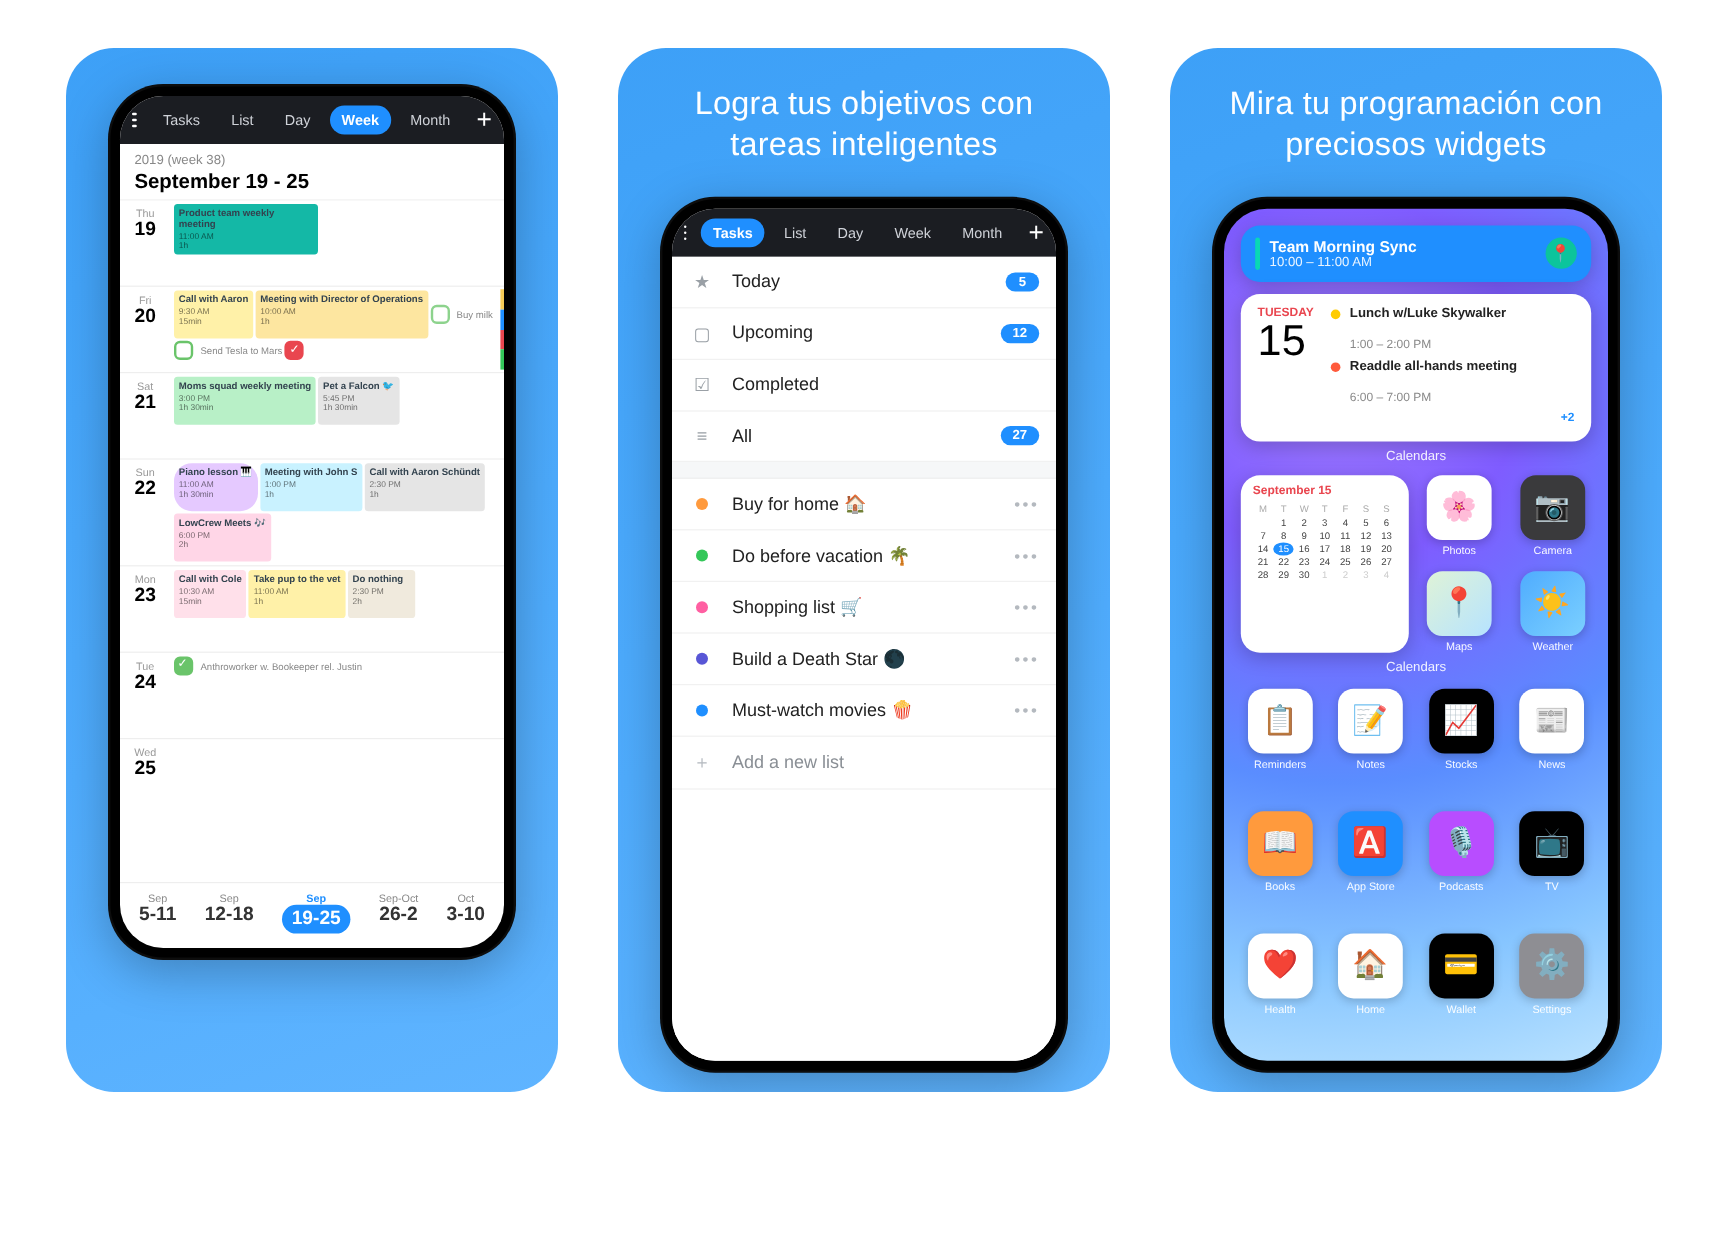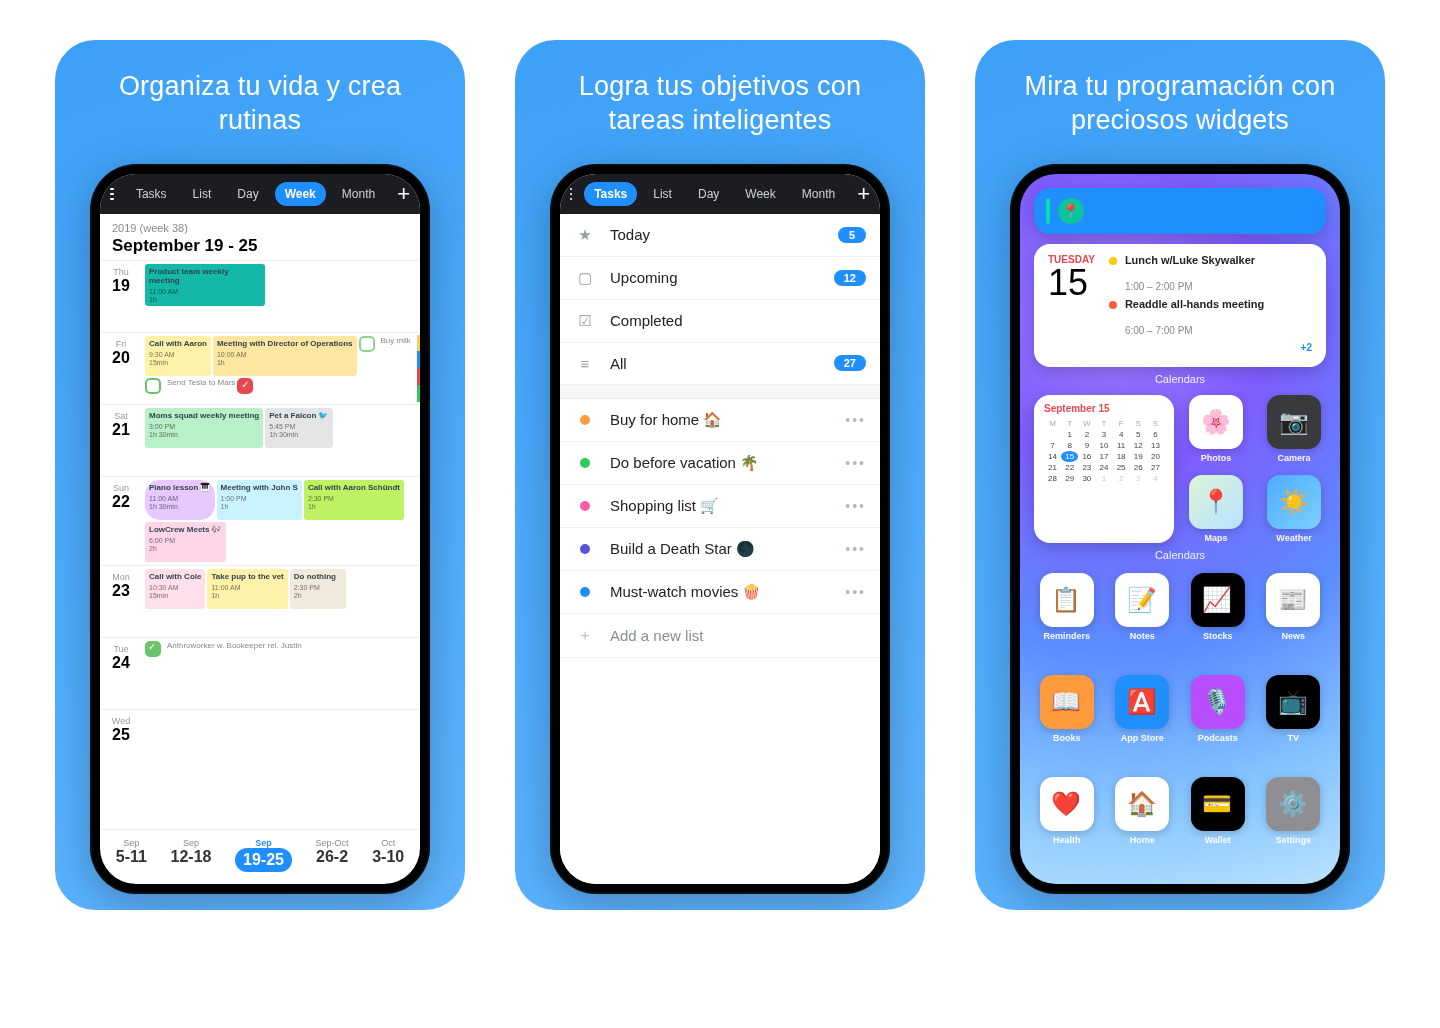--- a/index.html
+++ b/index.html
@@ -92,21 +92,21 @@
   }
   .ev .t { font-weight: 600; }
   .ev .sub { color: rgba(0,0,0,.55); font-size: 7px; margin-top: 3px; }
   .chk {
     width: 16px; height: 16px; border: 2px solid #8dd38d; border-radius: 5px;
     display: inline-block; margin-right: 4px; vertical-align: middle;
   }
   .chk.red { background:#e9464f; border-color:#e9464f; position:relative;}
   .chk.red::after{content:"✓";color:#fff;position:absolute;left:2px;top:-1px;font-size:10px;}
   .chk.green { border-color:#6ac46a; }
-  .task-ev { display:flex; align-items:flex-start; gap:2px; font-size:8px; }
+  .task-ev { display:flex; align-items:center; gap:2px; font-size:8px; }
   .stripe { position:absolute; right:0; top:2px; bottom:2px; width:3px; display:flex; flex-direction:column;}
   .stripe span{flex:1;}
   
   .week-strip {
     display: flex; justify-content: space-around; padding: 8px 4px 12px 4px;
     border-top: 1px solid #eee; font-size: 10px;
   }
   .wk { text-align: center; color: #333; }
   .wk .m { color: #888; font-size: 9px; }
   .wk .r { font-weight: 700; font-size: 16px; }
@@ -184,28 +184,27 @@
   .app-grid {
     display:grid; grid-template-columns:repeat(4,1fr); gap:12px 14px;
     padding:4px 4px; flex:1;
   }
   .app { display:flex; flex-direction:column; align-items:center; gap:4px;}
   .app .tile {
     width:54px;height:54px;border-radius:13px;
     display:flex;align-items:center;justify-content:center;font-size:24px;
     box-shadow:0 2px 8px rgba(0,0,0,.2);
   }
-  .app .name { font-size:9px; color:rgba(255,255,255,.95); text-align:center;font-weight:bold;}
+  .app .name { font-size:9px; color:rgba(255,255,255,.95); text-align:center;}
   .grid-wrap{flex:1; display:flex; flex-direction:column; padding:0 12px 12px 12px; margin-top:8px;}
 </style>
 </head>
 <body>
 
 <div class="card">
-  <div class="headline">Organiza tu vida y crea rutinas</div>
   <div class="phone">
     <div class="screen">
       <div class="navbar">
         <div class="hamburger">
             <span></span>
             <span></span>
             <span></span>
           </div>
         <div class="navtabs" id="navtabs1">
             <div class="navtab">Tasks</div>
@@ -290,21 +289,21 @@
             </div>
             <div class="events">
               <div class="ev" style="background: rgb(229, 201, 255); border-radius: 15px;">
                 <div class="t">Piano lesson 🎹</div>
                 <div class="sub">11:00 AM<br>1h 30min</div>
               </div>
               <div class="ev" style="background: rgb(201, 242, 255);">
                 <div class="t">Meeting with John S</div>
                 <div class="sub">1:00 PM<br>1h</div>
               </div>
-              <div class="ev" style="background: #bef264;">
+              <div class="ev" style="background: #e5e5e5;">
                 <div class="t">Call with Aaron Schündt</div>
                 <div class="sub">2:30 PM<br>1h</div>
               </div>
               <div class="ev" style="background: rgb(255, 214, 231);">
                 <div class="t">LowCrew Meets 🎶</div>
                 <div class="sub">6:00 PM<br>2h</div>
               </div>
             </div>
           </div>
           <div class="day-row">
@@ -457,20 +456,24 @@
   </div>
 </div>
 
 <div class="card">
   <div class="headline">Mira tu programación con preciosos widgets</div>
   <div class="phone">
     <div class="screen home">
 
       <div class="widget1">
         <div class="bar"></div>
+        <div class="txt">
+          <div class="title">Team Morning Sync</div>
+          <div class="sub">10:00 – 11:00 AM</div>
+        </div>
         <div class="badge-g">📍</div>
       </div>
 
       <div class="widget2">
         <div class="dateblock">
           <div class="dow">TUESDAY</div>
           <div class="big">15</div>
         </div>
         <div class="evlist" id="w2events">
             <div class="evline">

